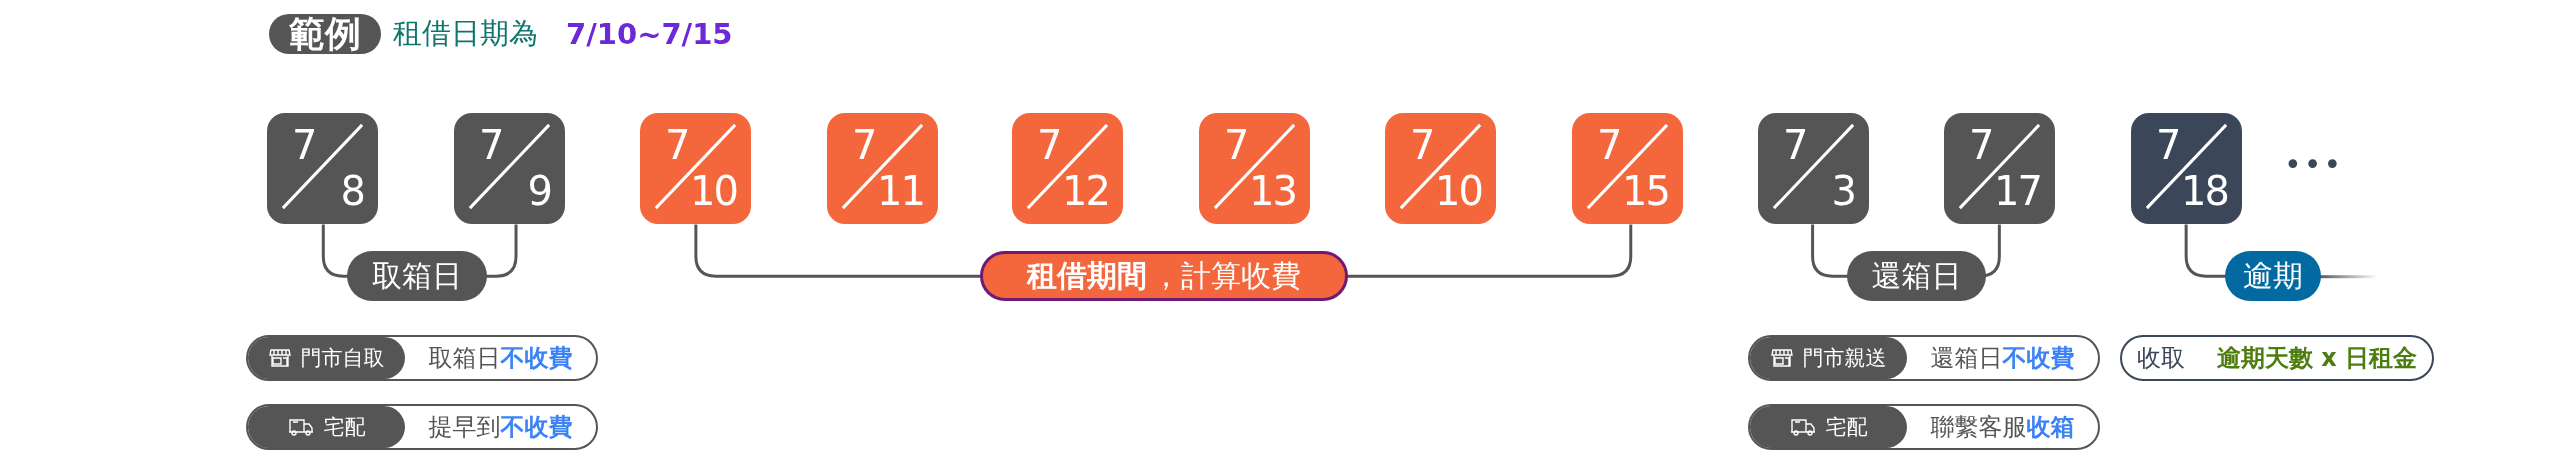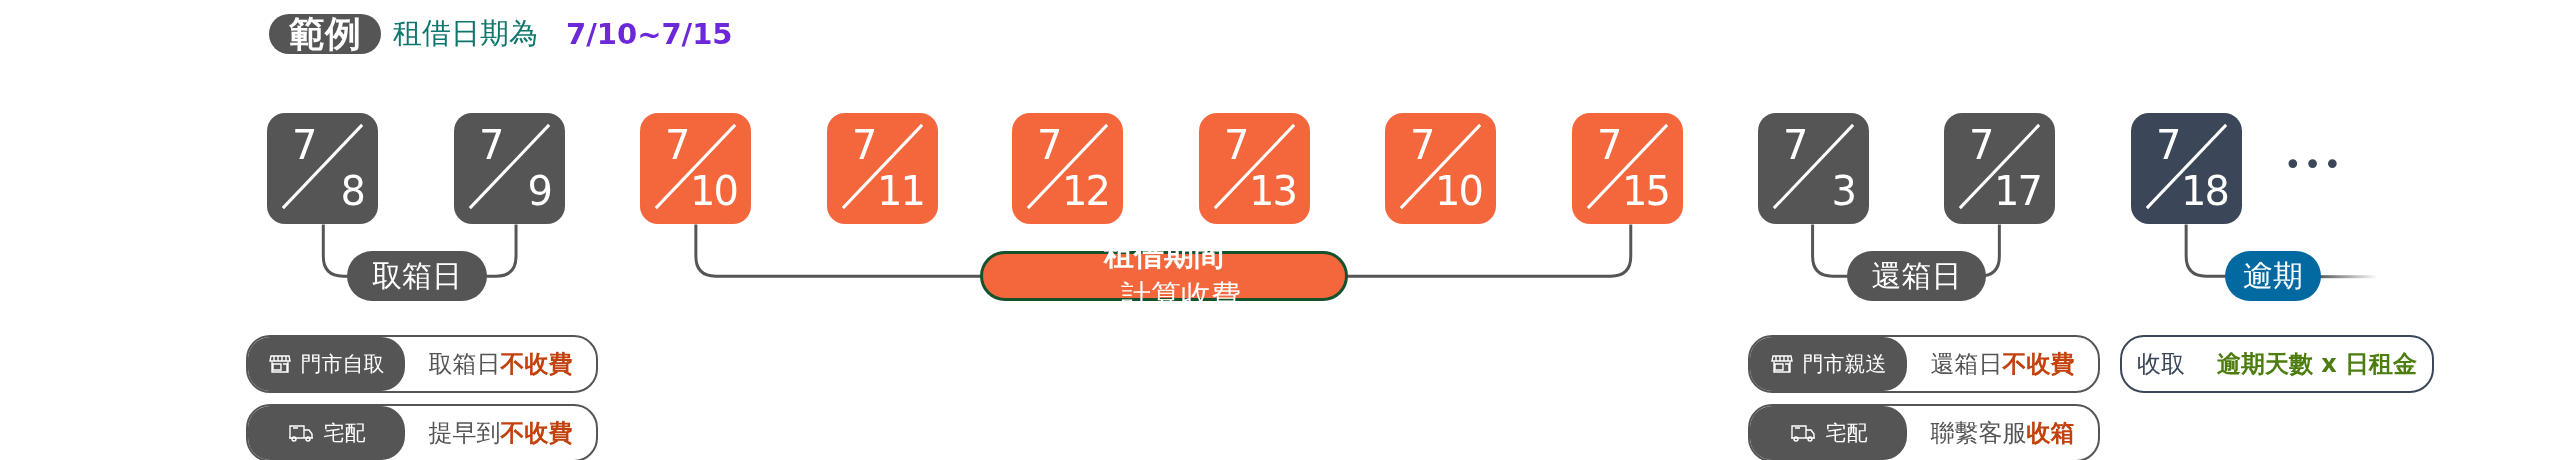--- a/index.html
+++ b/index.html
@@ -23,30 +23,30 @@
                  font-family:"DejaVu Sans","Liberation Sans",sans-serif; letter-spacing:-2px; }
 
   .ellipsis { position:absolute; left:2284px; top:147px; font-size:30px; color:#3b4659; letter-spacing:2px; }
 
   svg.connectors { position:absolute; left:0; top:0; width:2576px; height:460px; pointer-events:none; }
 
   .label-pill { position:absolute; top:251px; height:50px; border-radius:25px; display:flex; align-items:center;
                 justify-content:center; color:#fff; font-size:30px; box-sizing:border-box; }
   .label-pill.gray { background:#555555; }
   .label-pill.navy { background:#0369a1; }
-  .label-pill.orange { background:#f4663c; border:3px solid #14532d;flex-direction:column; }
+  .label-pill.orange { background:#f4663c; border:3px solid #701a75; }
   .label-pill .bold { font-weight:bold; }
   .label-pill .light { font-weight:normal; margin-left:4px; }
 
-  .tag { position:absolute; height:58px; border:2px solid #555; border-radius:24px; box-sizing:border-box;
+  .tag { position:absolute; height:46px; border:2px solid #555; border-radius:24px; box-sizing:border-box;
          display:flex; align-items:center; background:#fff; overflow:hidden; }
   .tag .left { background:#555555; color:#fff; height:100%; display:flex; align-items:center; justify-content:center;
                gap:10px; font-size:21px; border-radius:0 24px 24px 0; box-sizing:border-box; }
   .tag .right { flex:1; display:flex; align-items:center; justify-content:center; font-size:24px; color:#555; }
-  .tag .right b { color:#c2410c; font-weight:bold; }
+  .tag .right b { color:#3b82f6; font-weight:bold; }
   .tag.navy { border-color:#3b4659; }
   .tag.navy .right { color:#3b4659;gap:24px; }
   .tag.navy .right b { color:#4d7c0f; margin-left:8px; }
   .icon svg { display:block; }
 </style>
 </head>
 <body>
 
 <div class="header">
   <span class="badge">範例</span>

